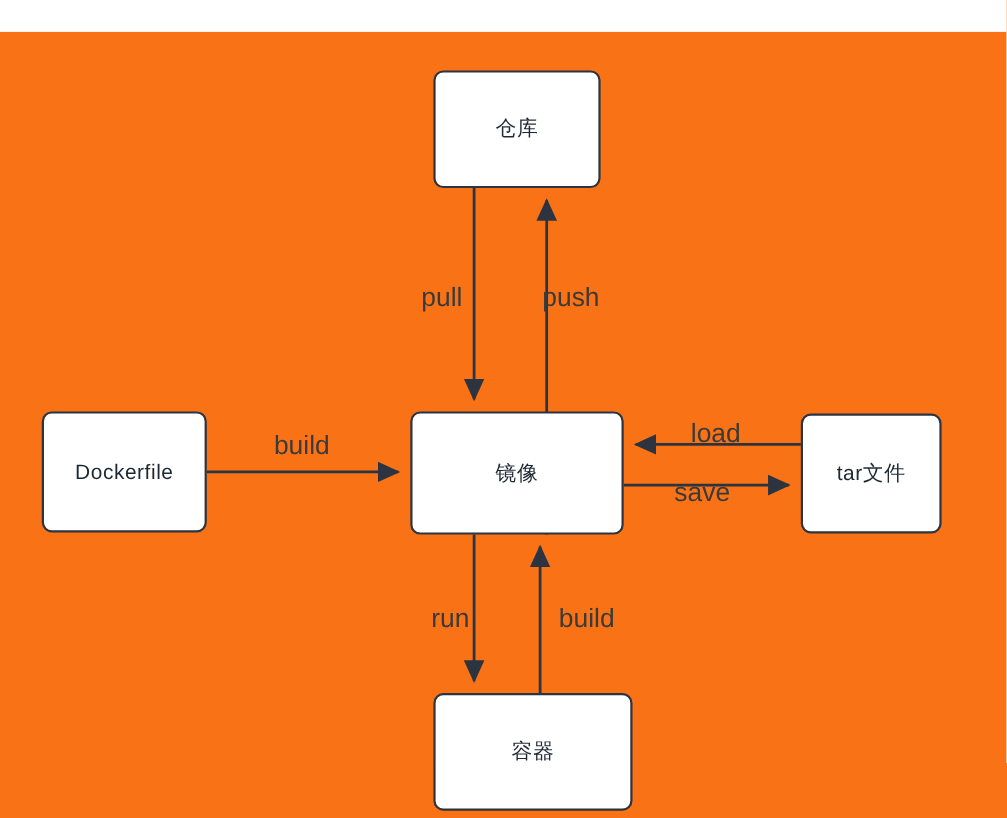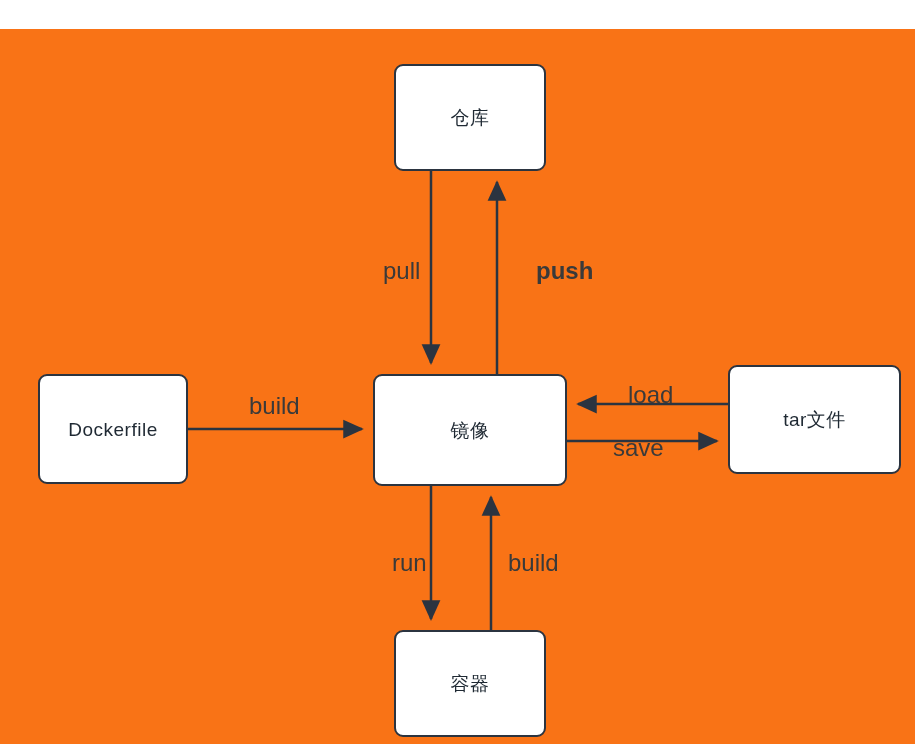--- a/index.html
+++ b/index.html
@@ -48,26 +48,26 @@
     font-size: 24px;
     color: #3a3a3a;
     white-space: nowrap;
     z-index: 4;
     line-height: 1;
   }
   
   #node-repo      { left: 394px; top: 35px;  width: 152px; height: 107px; }
   #node-image     { left: 373px; top: 345px; width: 194px; height: 112px; }
   #node-dockerfile{ left: 38px;  top: 345px; width: 150px; height: 110px; }
-  #node-tarfile   { left: 728px; top: 336px; width: 173px; height: 109px; }
-  #node-container { left: 394px; top: 601px; width: 152px; height: 107px; font-family: Liberation Serif, serif; }
+  #node-tarfile   { left: 728px; top: 347px; width: 128px; height: 109px; }
+  #node-container { left: 394px; top: 601px; width: 181px; height: 107px; font-family: Liberation Serif, serif; }
 
   
   #label-pull   { left: 383px; top: 230px; }
-  #label-push   { left: 536px; top: 230px; font-weight: bold; }
+  #label-push   { left: 493px; top: 230px; }
   #label-build  { left: 249px; top: 365px; }
   #label-load   { left: 628px; top: 354px; }
   #label-save   { left: 613px; top: 407px; }
   #label-run    { left: 392px; top: 522px; }
   #label-commit { left: 508px; top: 522px; }
 
   .bottom-strip {
     position: absolute;
     left: 0;
     top: 722px;

